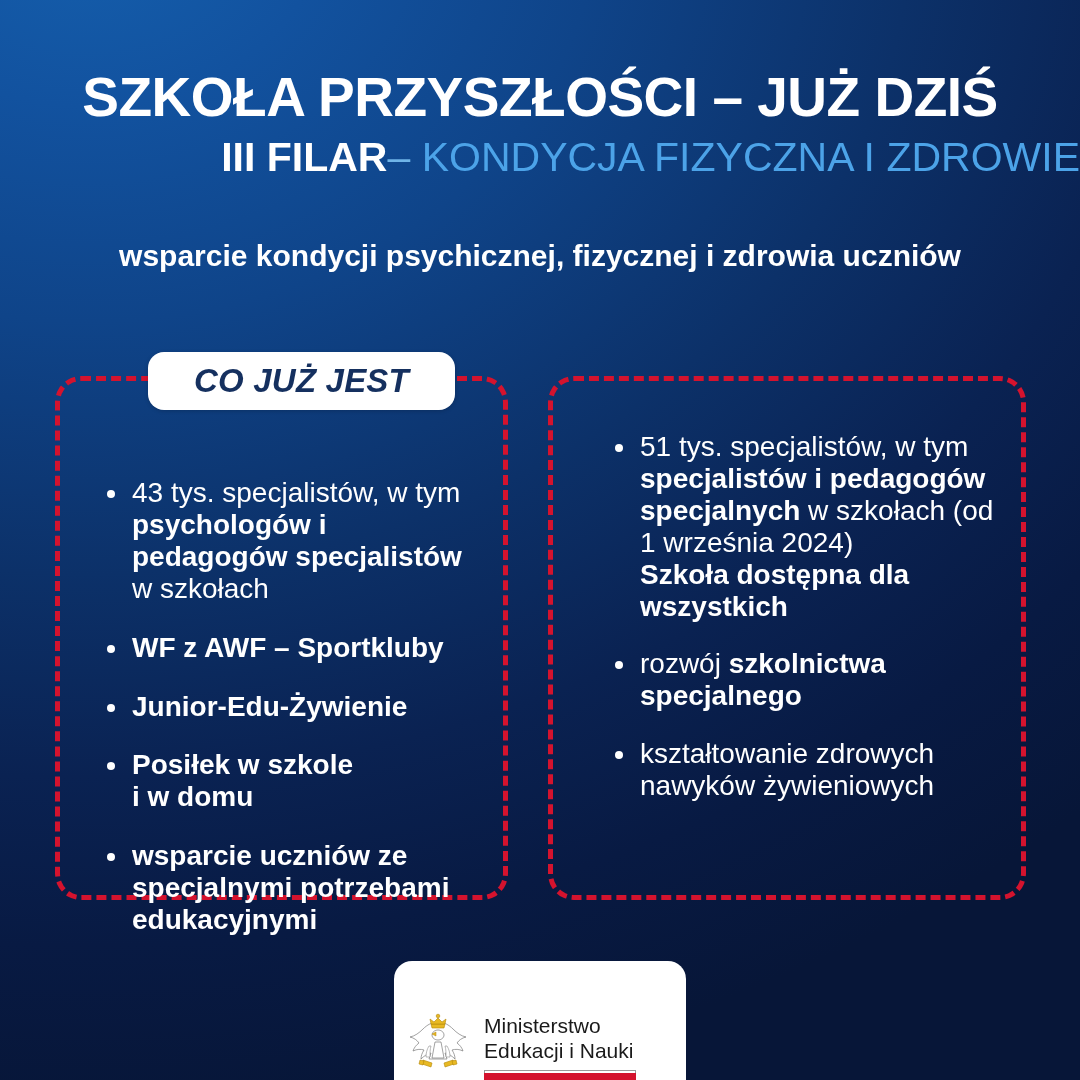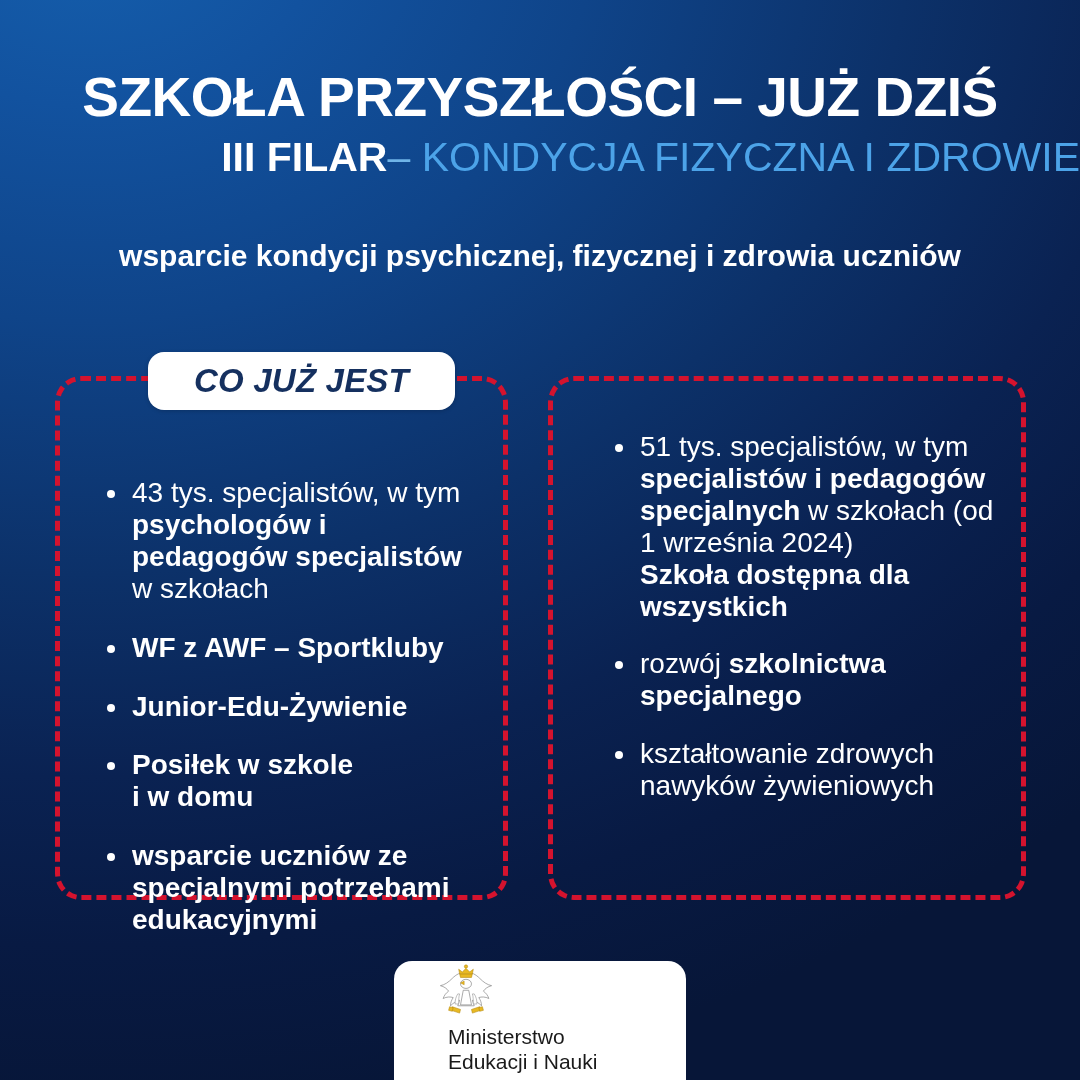--- a/index.html
+++ b/index.html
@@ -123,23 +123,22 @@
   #list-right .item:last-child { margin-bottom:0; }
 
   
   #logo-card {
     position:absolute;
     left:394px; top:961px;
     width:292px; height:119px;
     background:#ffffff;
     border-radius:18px 18px 0 0;
     display:flex;
-    align-items:flex-start;
-    padding-left:40px;
-    flex-direction:column;
+    align-items:flex-end;
+    padding-left:12px;
   }
 
   #eagle { width:64px; height:70px; flex:0 0 64px; }
 
   .logo-text {
     margin-left:14px;
     display:flex;
     flex-direction:column;
   }
   .logo-line {

